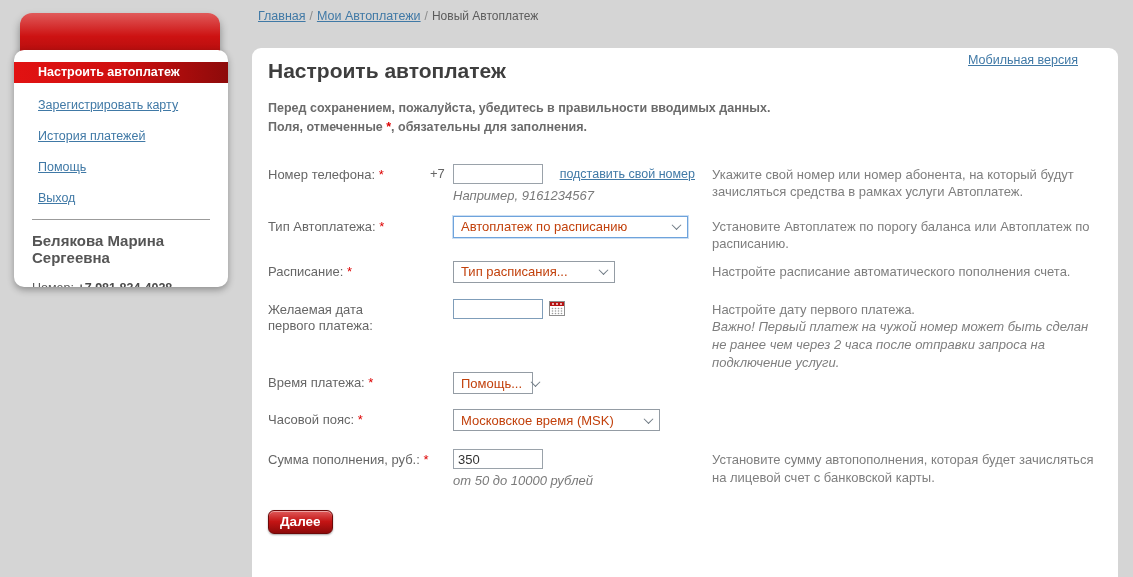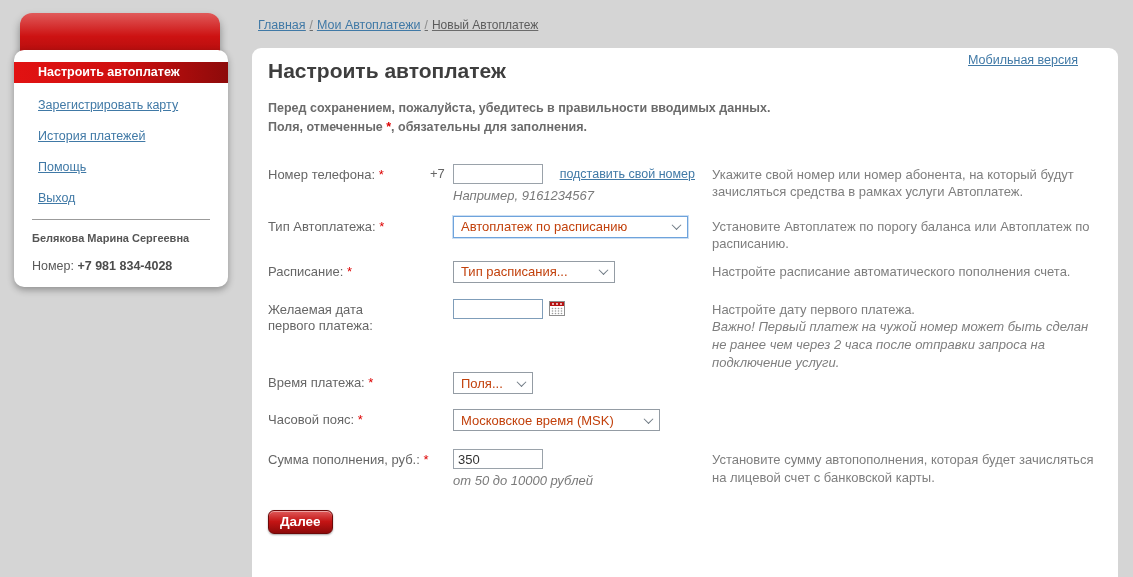--- a/index.html
+++ b/index.html
@@ -31,26 +31,26 @@
     color:#fff; font-weight:bold; font-size:12.5px; padding-left:24px;
     white-space:nowrap;
   }
   .sidebar-links { list-style:none; padding:12px 0 0 24px; }
   .sidebar-links li { margin-bottom:13px; }
   .sidebar-links a, a.link {
     color:#4079a6; text-decoration:underline; font-size:12.5px; cursor:pointer;
   }
   .sidebar-divider { border:none; border-top:1px solid #9b9b9b; margin:3px 18px 12px 18px; }
   .sidebar-user { padding:0 16px 0 18px; color:#595959; font-size:12.5px; }
-  .sidebar-user .uname { font-weight:bold; font-size:11px; margin-bottom:15px; color:#555; }
+  .sidebar-user .uname { font-weight:bold; font-size:15px; margin-bottom:15px; color:#555; }
   .sidebar-user .urow { margin-bottom:29px; }
   .sidebar-user b { color:#4c4c4c; }
 
   
-  .breadcrumb { position:absolute; left:258px; top:18px; font-size:12px; color:#6b6b6b;text-decoration:underline; }
+  .breadcrumb { position:absolute; left:258px; top:9px; font-size:12px; color:#6b6b6b; }
   .breadcrumb .sep { color:#8a8a8a; margin:0 4px; }
   .breadcrumb .current { color:#5c5c5c; }
 
   
   .main-card {
     position:absolute; left:252px; top:48px; width:866px; height:529px;
     background:#fff; border-radius:9px 9px 0 0;
     padding:0 24px 0 16px;
   }
   .mobile-link { position:absolute; top:5px; right:40px; font-size:12.5px; }
@@ -210,21 +210,21 @@
           <div>Настройте дату первого платежа.</div>
           <div class="imp">Важно! Первый платеж на чужой номер может быть сделан не ранее чем через 2 часа после отправки запроса на подключение услуги.</div>
         </div>
       </div>
 
       
       <div class="row r5">
         <div class="col-label"><span>Время платежа:</span> <span class="req">*</span></div>
         <div class="col-control pad-control">
           <div class="select" style="width:80px;">
-              <span>Поля...</span>
+              <span>Помощь...</span>
               <span class="chev"></span>
             </div>
         </div>
         <div class="col-help"></div>
       </div>
 
       
       <div class="row r6">
         <div class="col-label"><span>Часовой пояс:</span> <span class="req">*</span></div>
         <div class="col-control pad-control">

